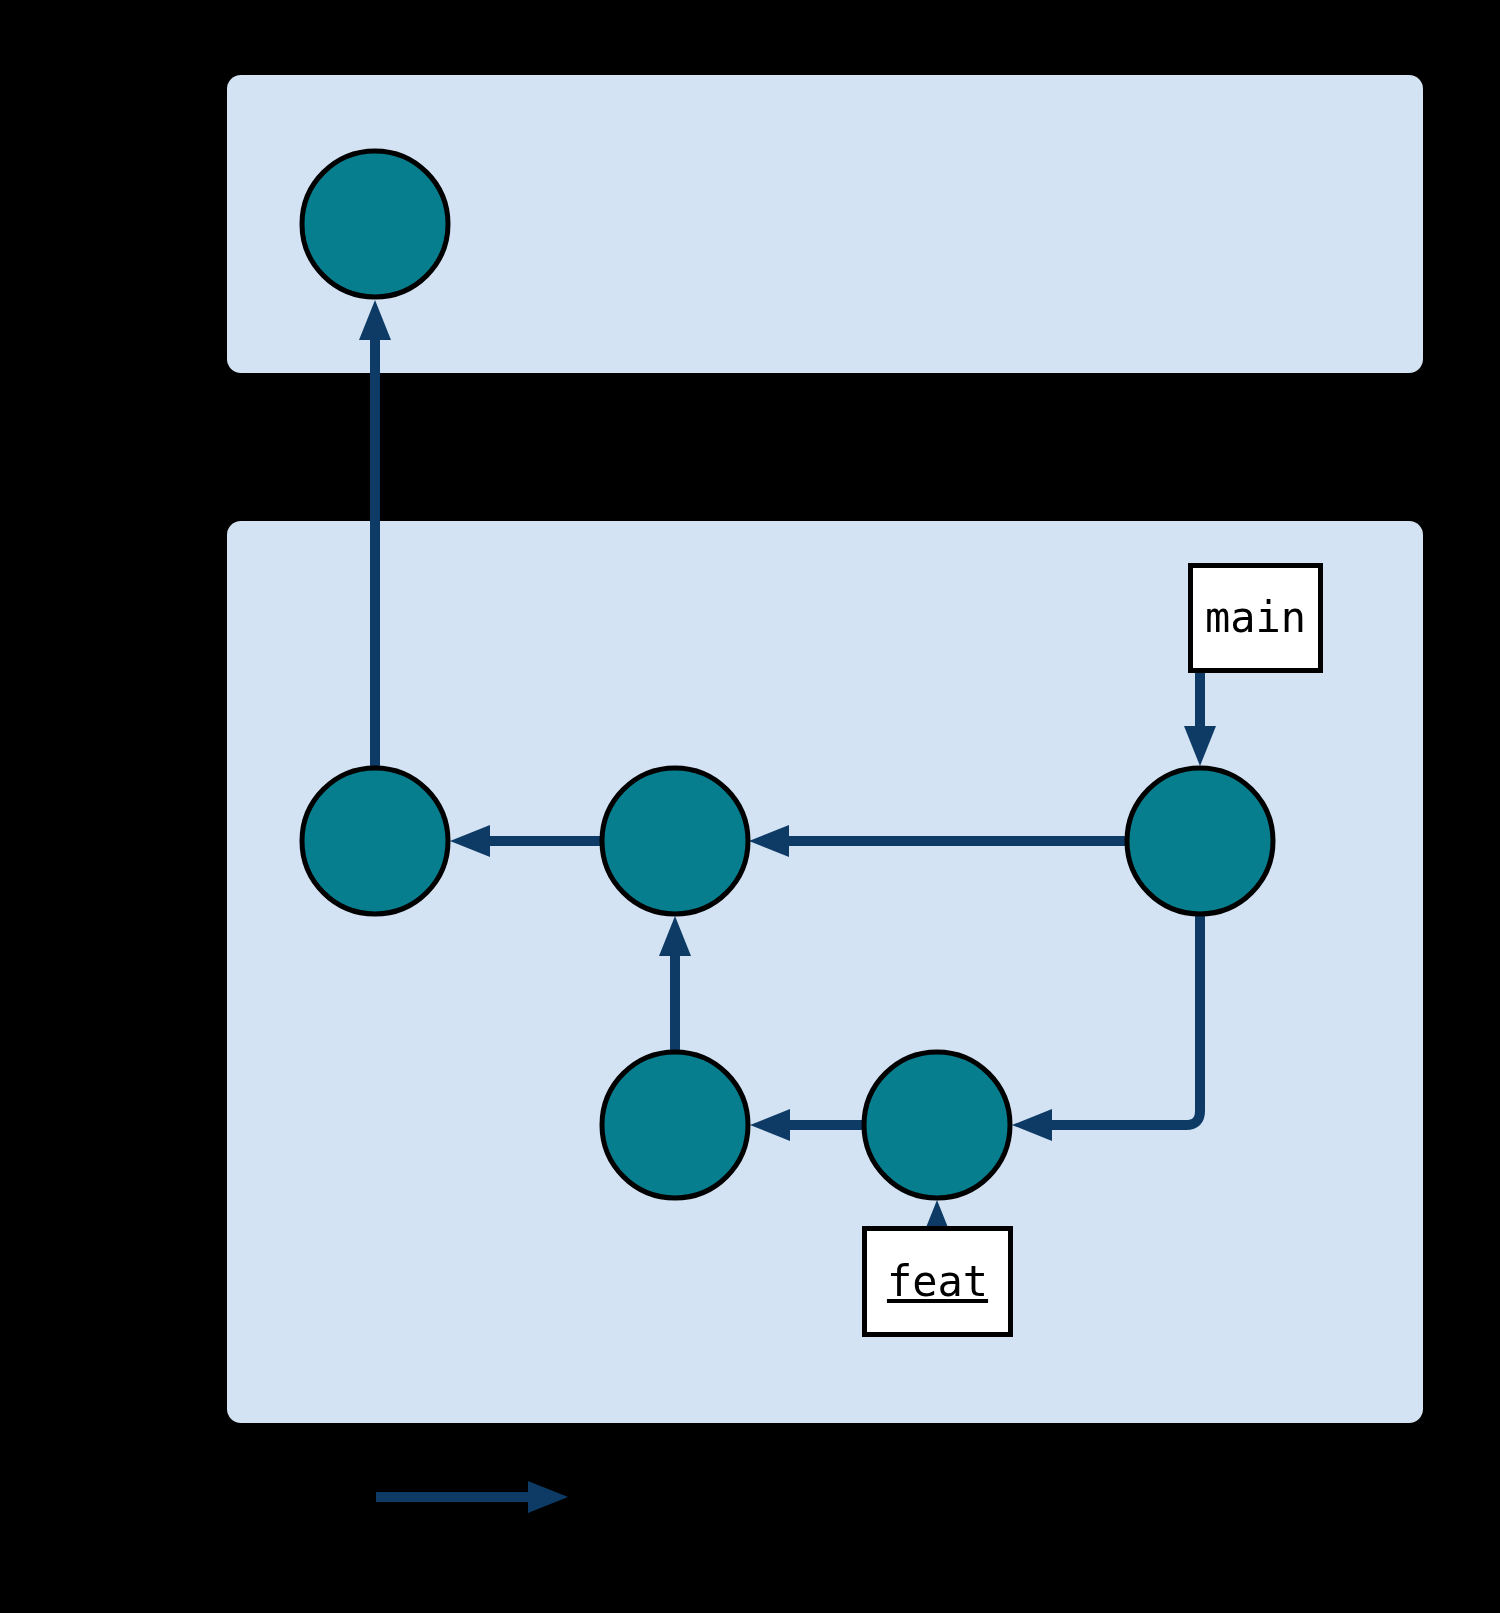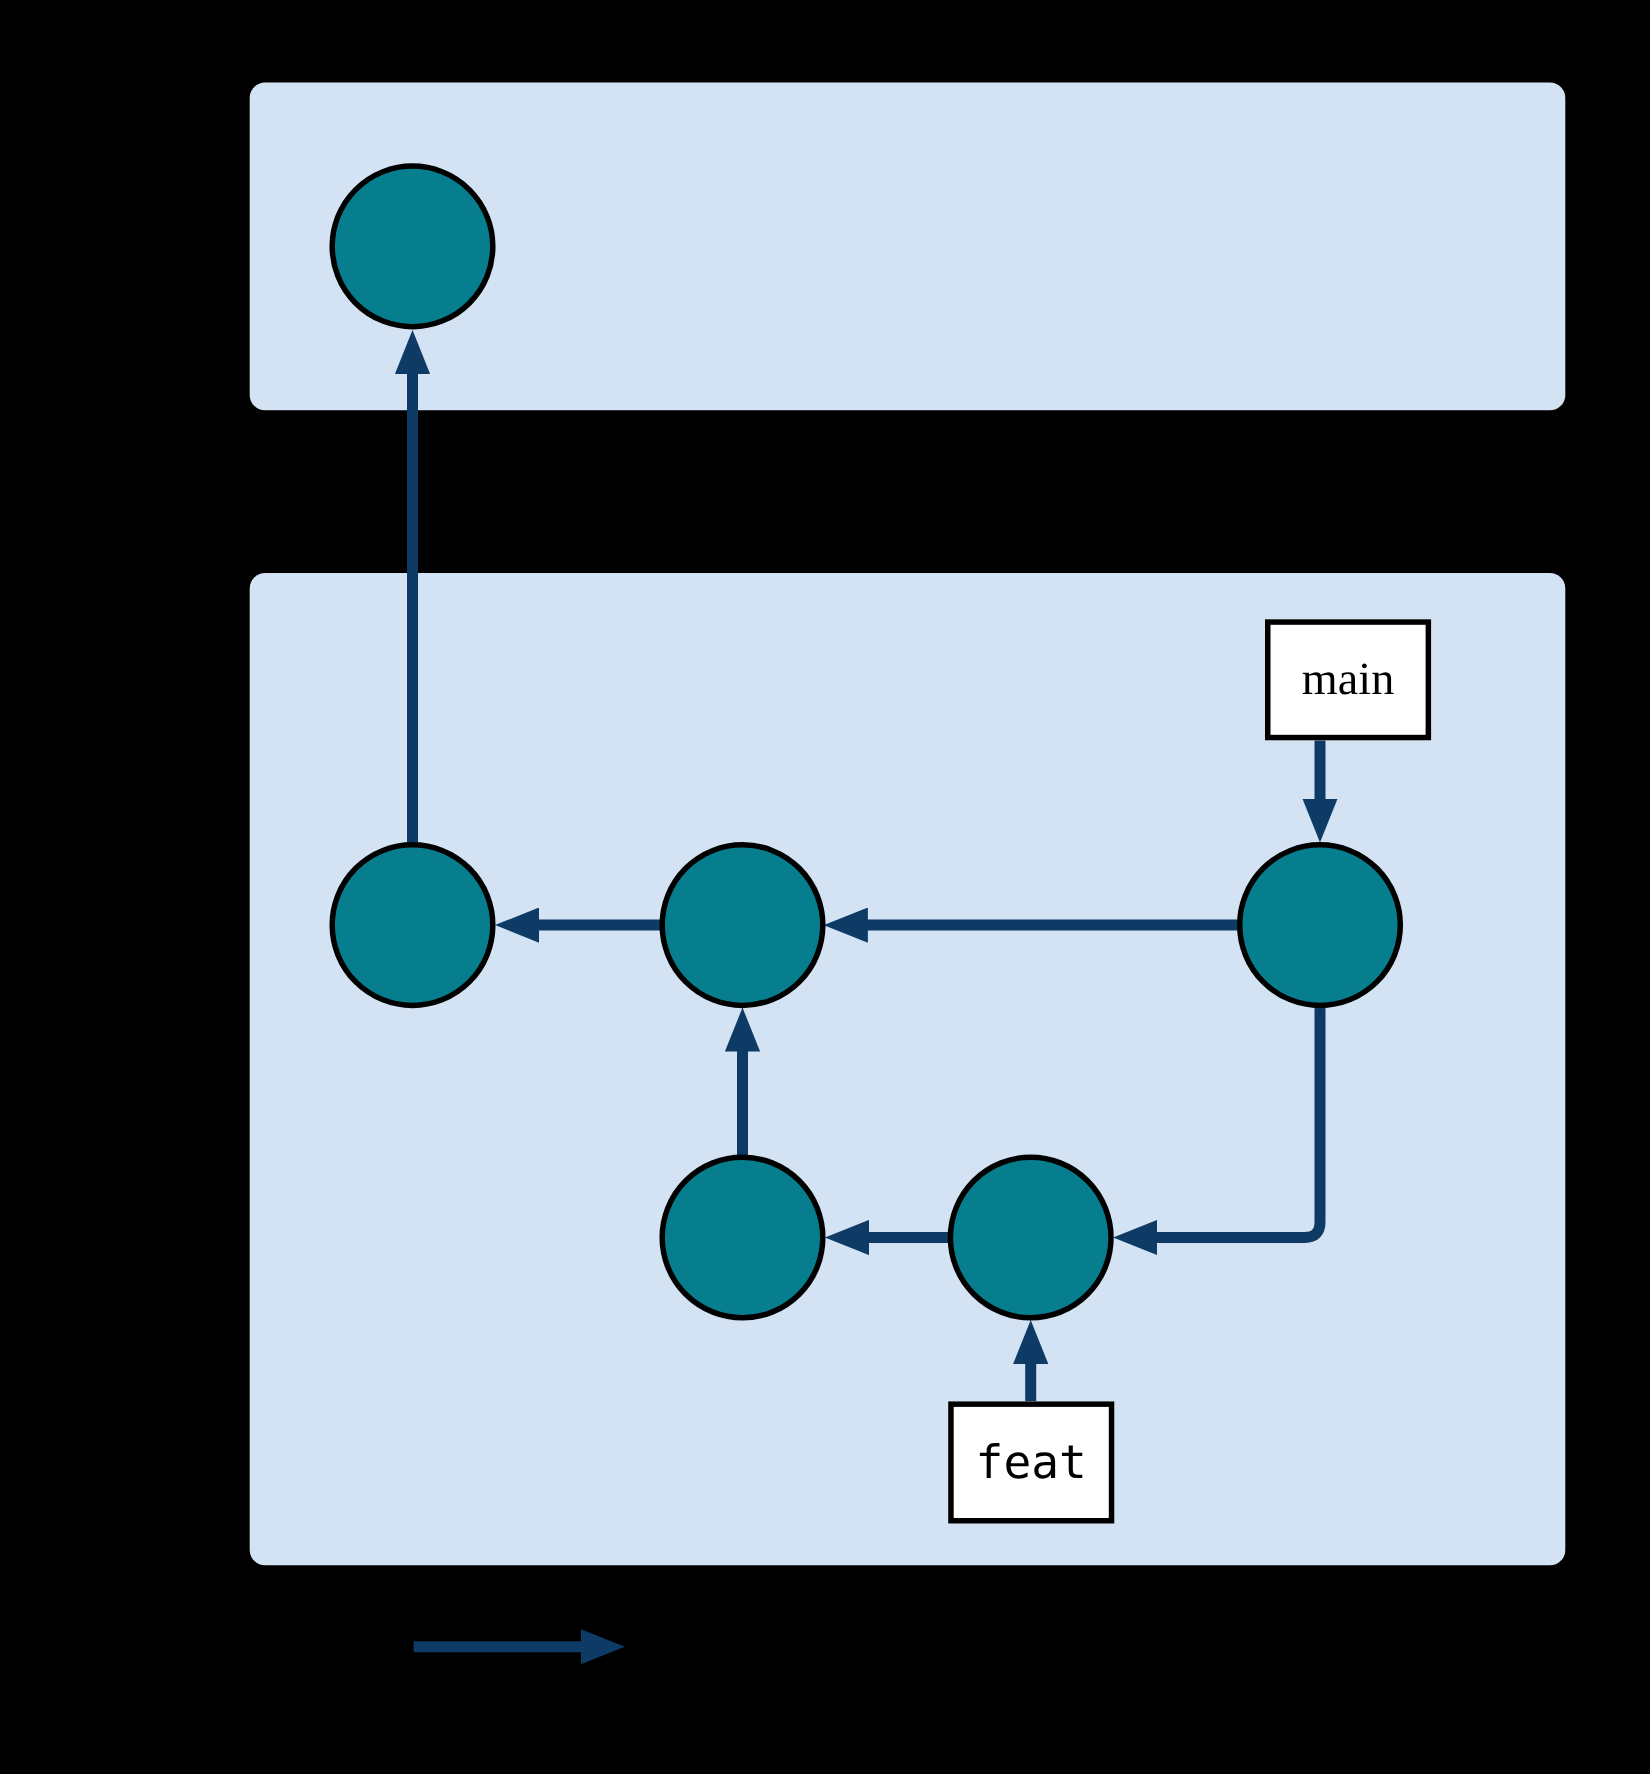--- a/index.html
+++ b/index.html
@@ -48,22 +48,22 @@
     background: var(--label-bg, #fff);
     border: 5px solid var(--label-border, #000);
     color: var(--label-text, #000);
     display: flex;
     align-items: center;
     justify-content: center;
     font-size: 42px;
     line-height: 1;
     z-index: 3;
   }
-  #main-label { left: 1150px; top: 563px;  width: 151px; height: 110px; font-family: Liberation Serif, serif; }
-  #feat-label { left: 862px;  top: 1274px; width: 151px; height: 111px; }
+  #main-label { left: 1188px; top: 563px;  width: 135px; height: 110px; }
+  #feat-label { left: 862px;  top: 1226px; width: 151px; height: 111px; text-decoration: underline; }
 </style>
 </head>
 <body>
 
 <div class="canvas">
 
   <div class="panel panel-top"></div>
 
   <div class="panel panel-bottom"></div>
 

